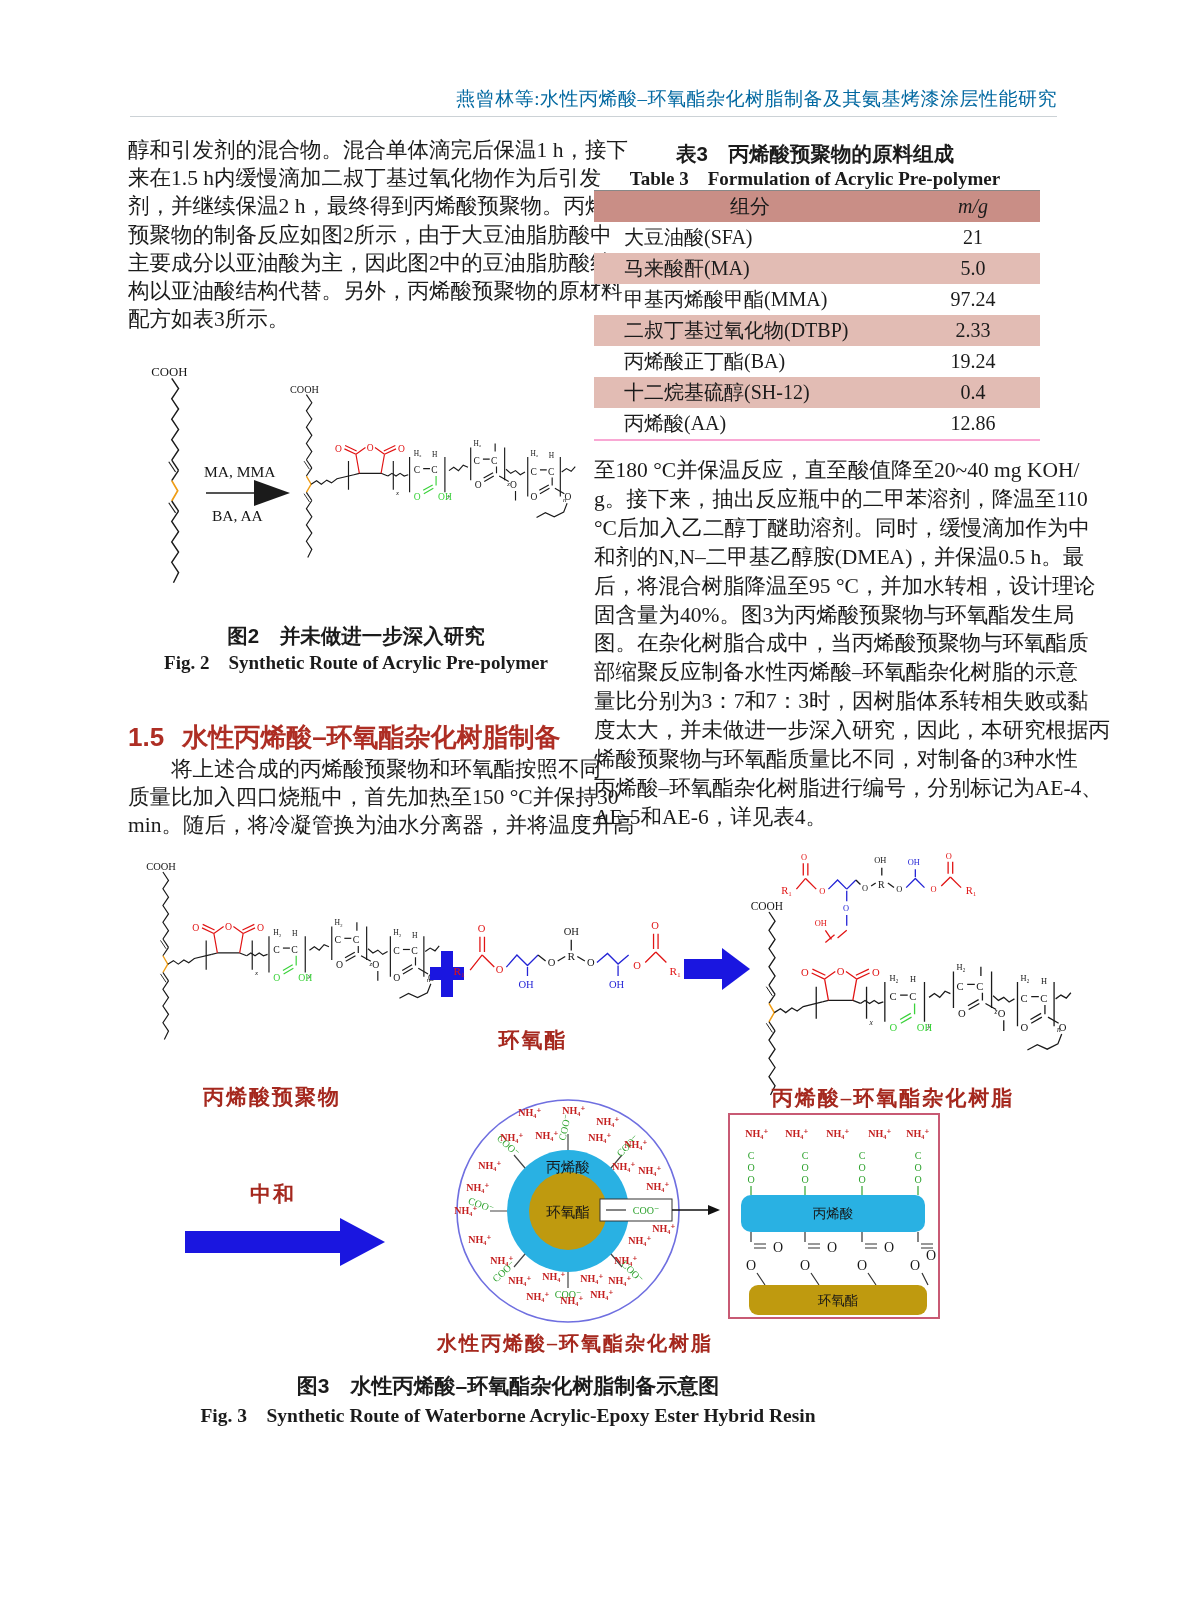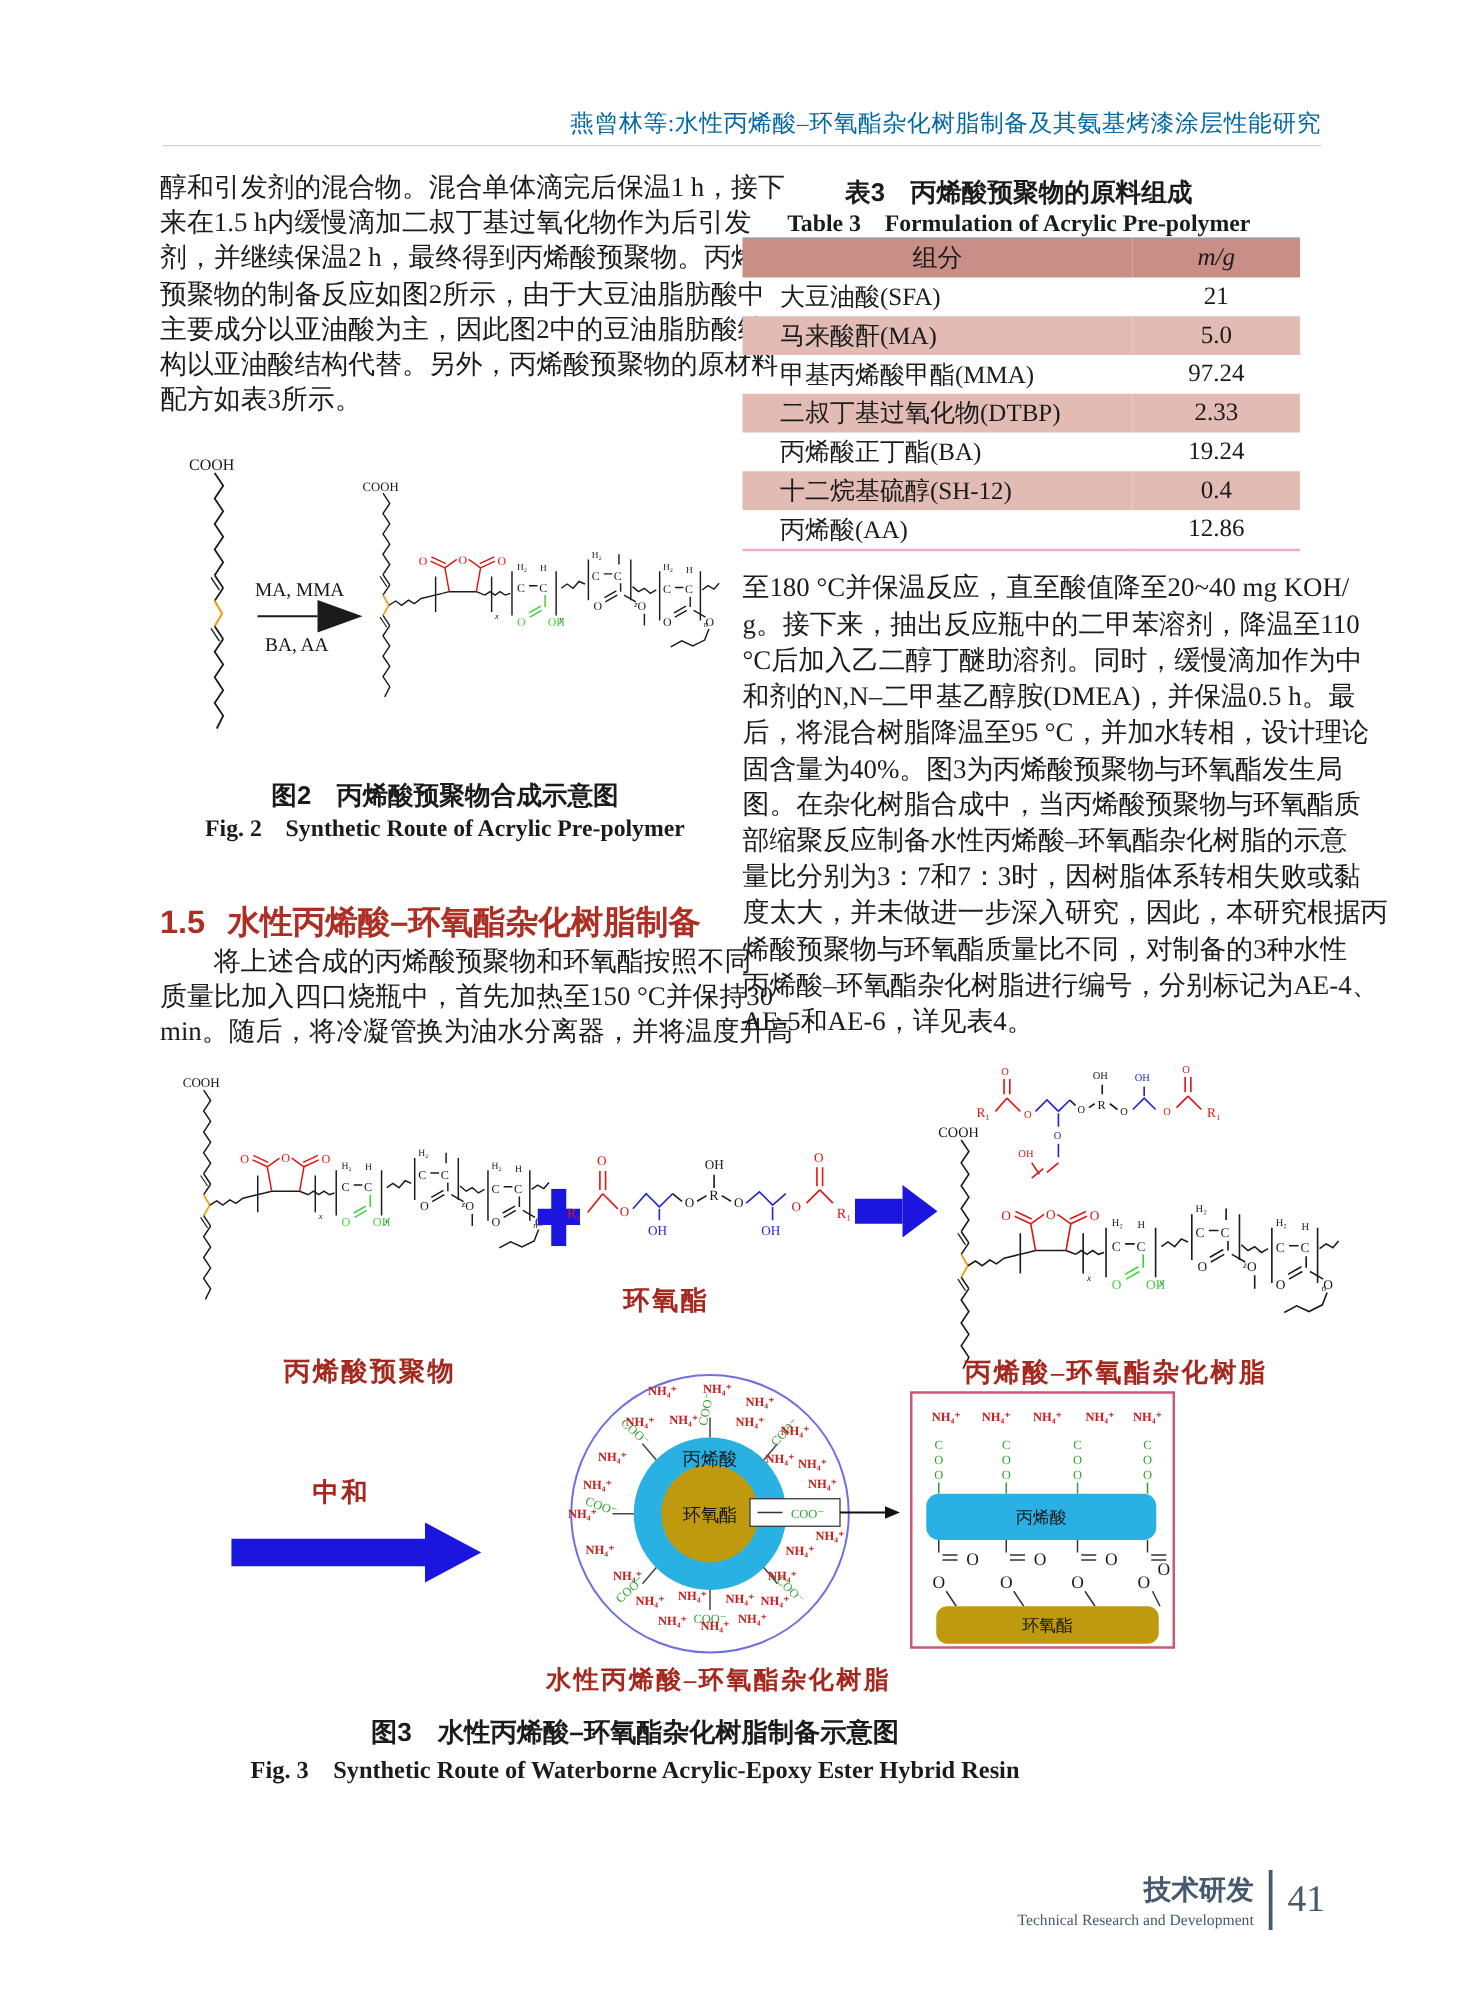--- a/index.html
+++ b/index.html
@@ -192,21 +192,21 @@
   </div>
 
   <svg class="abs" style="left:128px;top:343px;" width="456" height="268" viewBox="0 0 456 268">
     <use href="#sym-chain" x="18" y="20" width="60" height="230"></use>
     <path class="bond" d="M78,150 H126" stroke-width="2"></path>
     <path d="M126,137 L162,150 L126,163 Z" fill="#1b1b1b"></path>
     <text x="76" y="134" font-size="15.5">MA, MMA</text>
     <text x="84" y="178" font-size="15.5">BA, AA</text>
     <use href="#sym-prepoly" x="158" y="38" width="292" height="193.5"></use>
   </svg>
-  <div class="abs cap-cn" style="left:128px;top:622px;width:456px;">图2　丙烯酸预聚物合成示意图</div>
+  <div class="abs cap-cn" style="left:128px;top:622px;width:456px;">图2　并未做进一步深入研究</div>
   <div class="abs cap-en" style="left:128px;top:650px;width:456px;">Fig. 2　Synthetic Route of Acrylic Pre-polymer</div>
 
   <div class="abs sec-head" style="left:128px;top:720px;width:456px;">
     <span class="num">1.5</span><span>水性丙烯酸–环氧酯杂化树脂制备</span>
   </div>
 
   <div class="abs" style="left:128px;top:755px;width:456px;">
     <div class="line indent">将上述合成的丙烯酸预聚物和环氧酯按照不同</div>
     <div class="line">质量比加入四口烧瓶中，首先加热至150 °C并保持30</div>
     <div class="line">min。随后，将冷凝管换为油水分离器，并将温度升高</div>
@@ -267,21 +267,21 @@
     <div class="line" style="line-height:28.9px">烯酸预聚物与环氧酯质量比不同，对制备的3种水性</div>
     <div class="line" style="line-height:28.9px">丙烯酸–环氧酯杂化树脂进行编号，分别标记为AE-4、</div>
     <div class="line" style="line-height:28.9px">AE-5和AE-6，详见表4。</div>
   </div>
 
   <div class="abs" style="left:0;top:845px;width:1187px;height:520px;">
 
     <svg class="abs" style="left:142px;top:13px;" width="300" height="199" viewBox="0 0 430 285">
       <use href="#sym-prepoly" width="430" height="285"></use>
     </svg>
-    <div class="abs figlabel" style="left:206px;top:238px;width:180px;">丙烯酸预聚物</div>
+    <div class="abs figlabel" style="left:182px;top:238px;width:180px;">丙烯酸预聚物</div>
 
     <svg class="abs" style="left:430px;top:106px;" width="34" height="46" viewBox="0 0 34 46">
       <path d="M11,0 h12 v16 h11 v13 h-11 v17 h-12 v-17 H0 v-13 h11 Z" fill="#1a16e0"></path>
     </svg>
 
     <svg class="abs" style="left:452px;top:72px;" width="234" height="85" viewBox="0 0 310 112">
       <use href="#sym-epoxy" width="310" height="112"></use>
     </svg>
     <div class="abs figlabel" style="left:473px;top:181px;width:120px;">环氧酯</div>
 
@@ -397,22 +397,14 @@
         <text class="at" x="180" y="155">O</text>
         <rect x="19" y="170" width="178" height="30" rx="9" fill="#bf9a0f"></rect>
         <text x="108" y="190" text-anchor="middle" font-size="13.5">环氧酯</text>
       </svg>
     </div>
   </div>
 
   <div class="abs cap-cn" style="left:28px;top:1372px;width:960px;font-size:21px;">图3　水性丙烯酸–环氧酯杂化树脂制备示意图</div>
   <div class="abs cap-en" style="left:28px;top:1402px;width:960px;font-size:19.5px;">Fig. 3　Synthetic Route of Waterborne Acrylic-Epoxy Ester Hybrid Resin</div>
 
-  <div class="abs footer" style="left:700px;top:1496px;width:360px;">
-    <div>
-      <div class="f-cn">技术研发</div>
-      <div class="f-en">Technical Research and Development</div>
-    </div>
-    <div class="f-bar"></div>
-    <div class="f-num">41</div>
-  </div>
 
 </div>
 
 </body></html>

